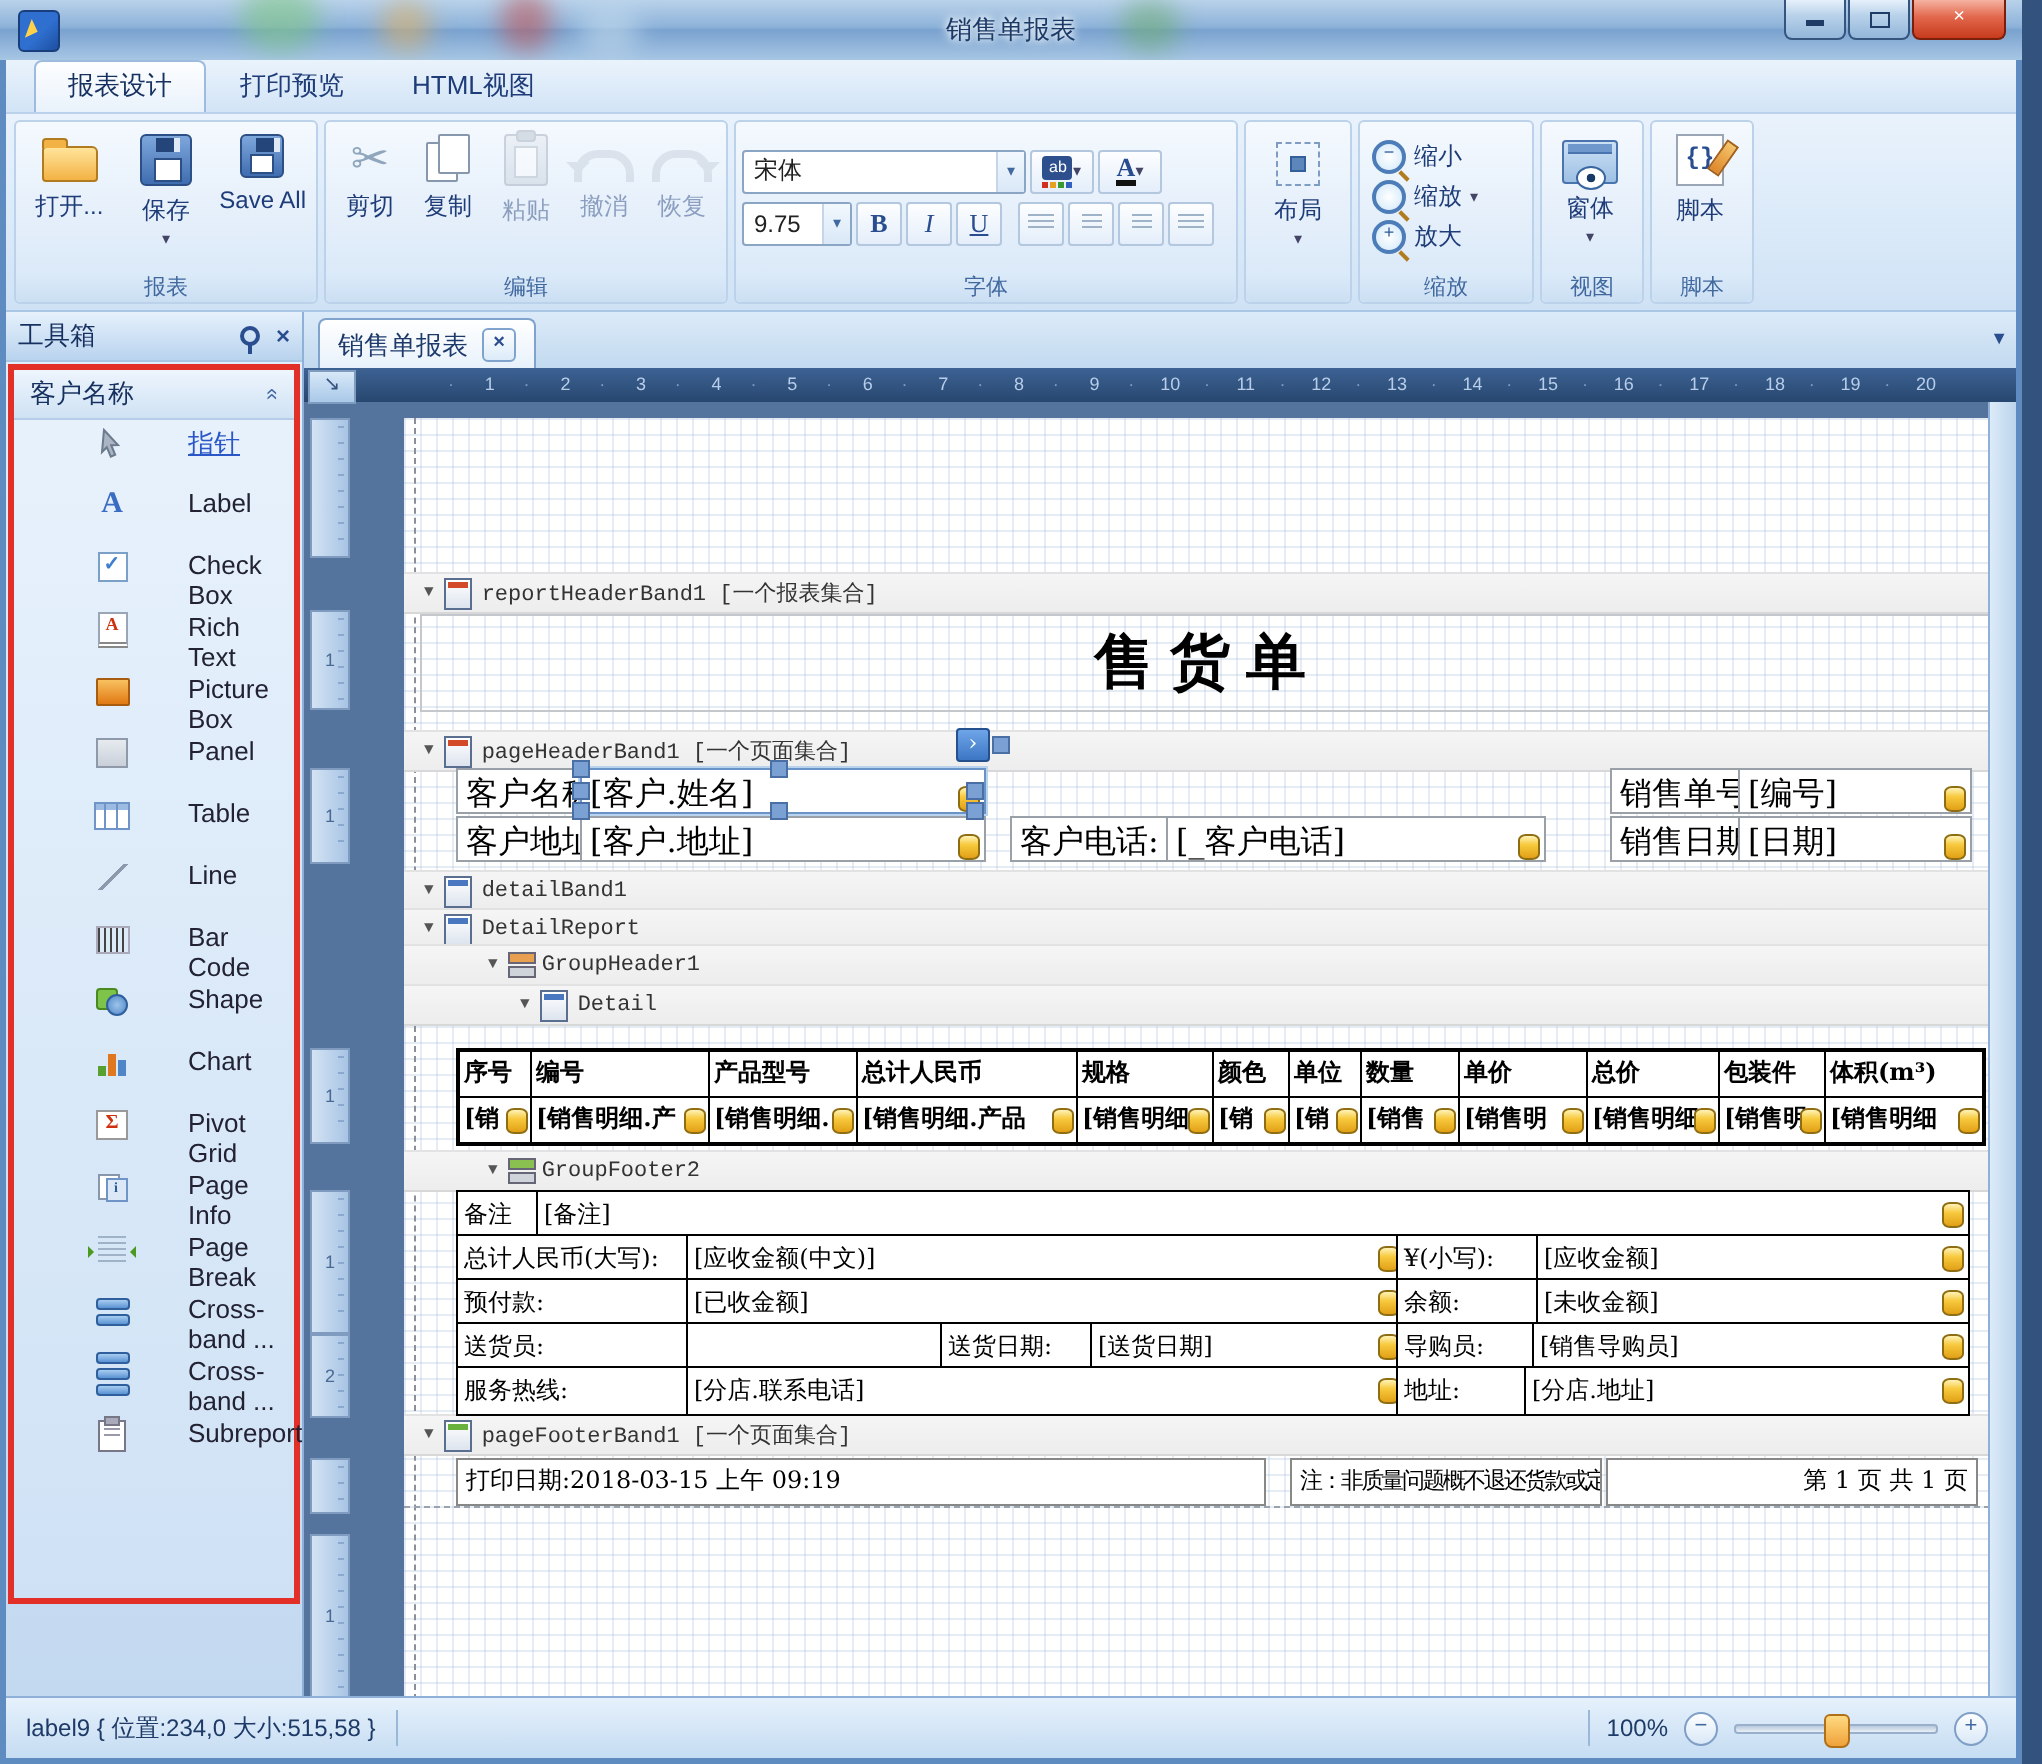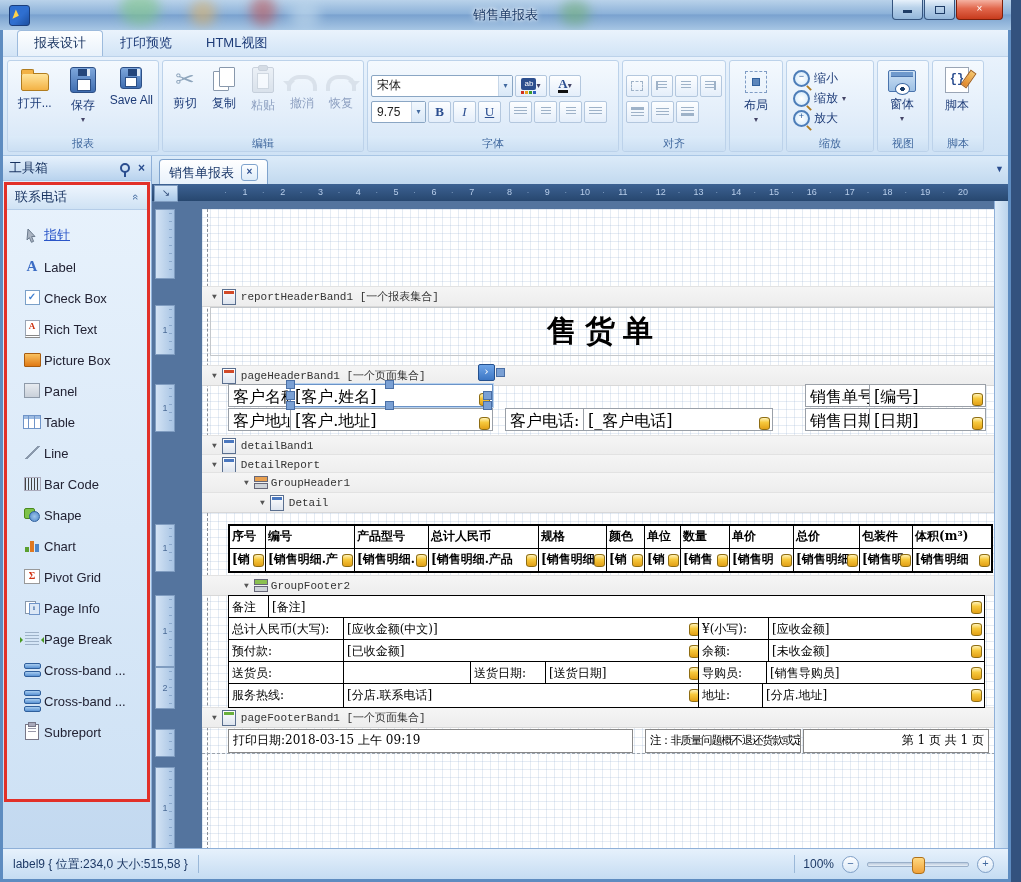--- a/index.html
+++ b/index.html
@@ -77,21 +77,21 @@
 .toolbox{width:148px;flex:none;position:relative;background:linear-gradient(180deg,#e2eefb,#c3d9f0);border-right:1px solid #8fb0d8}
 .tb-header{height:24px;background:linear-gradient(#e6f1fc,#b9d3ee);display:flex;align-items:center;padding:0 6px;font-size:13px;color:#16315f;border-bottom:1px solid #a9c6e5}
 .tb-tools{margin-left:auto;display:flex;gap:8px;align-items:center}
 .pin{width:6px;height:6px;border:2px solid #2a4d8f;border-radius:50%;position:relative}
 .pin::after{content:"";position:absolute;left:2px;top:7px;width:2px;height:5px;background:#2a4d8f}
 .tb-x{font-size:12px;color:#2a4d8f;font-weight:bold}
 .redbox{position:absolute;left:1px;right:1px;top:26px;height:614px;border:3px solid #e23028;background:linear-gradient(180deg,#e8f2fc,#cfe2f5)}
 .tb-section{height:24px;display:flex;align-items:center;padding:0 8px;font-size:13px;color:#16315f;background:linear-gradient(#eef5fd,#cfe2f4);border-bottom:1px solid #b5cde8}
 .sec-arrow{margin-left:auto;color:#41699f;font-size:11px;transform:rotate(90deg)}
 .tb-items{padding-top:3px}
-.tb-item{height:31px;display:flex;align-items:flex-end;gap:3px;padding-left:16px;font-size:13px;color:#223}
+.tb-item{height:31px;display:flex;align-items:flex-start;gap:29px;padding-left:40px;font-size:13px;color:#223}
 .tb-item.sel .tlabel{color:#2a56c8;text-decoration:underline}
 .ti{width:18px;height:17px;display:flex;align-items:center;justify-content:center;flex:none}
 .gA{font:bold 15px "Liberation Serif",serif;color:#3b6cc4}
 .i-check{width:13px;height:13px;background:#fff;border:1px solid #7aa0c8;font-size:10px;line-height:12px;text-align:center;color:#3f7fd0;font-weight:bold}
 .i-rich{width:13px;height:14px;background:#fff;border:1px solid #9aa5b5;font:bold 9px "Liberation Serif",serif;color:#cc3311;text-align:center;line-height:10px;border-bottom:3px double #888}
 .i-pic{width:15px;height:12px;background:linear-gradient(#f9c160,#e07914);border:1px solid #a85c10;border-radius:1px}
 .i-panel{width:14px;height:13px;background:linear-gradient(#e7ebf0,#c9d0d9);border:1px solid #8e9aa9}
 .i-table{width:16px;height:12px;border:1px solid #6f94c8;background:linear-gradient(to right,transparent 0 4px,#6f94c8 4px 5px,transparent 5px 10px,#6f94c8 10px 11px,transparent 11px),linear-gradient(#9cbbe2 0 3px,#fff 3px),linear-gradient(to bottom,transparent 0 7px,#6f94c8 7px 8px,transparent 8px)}
 .i-line{width:15px;height:13px;background:linear-gradient(135deg,transparent 45%,#8a99ac 45% 55%,transparent 55%)}
 .i-shape{position:relative;width:16px;height:14px}
@@ -281,50 +281,20 @@
                 <span class="align-ic c"></span>
               </div>
             <div class="sbtn">
                 <span class="align-ic"></span>
               </div>
           </div>
         </div>
         <div class="rg-label">字体</div>
       </div>
 
-      <div class="rgroup" style="width:102px">
-        <div class="rg-body" style="flex-direction:column;justify-content:center;gap:4px">
-          <div class="fontrow">
-            <div class="sbtn grey">
-                <span class="align-ic" style="background:none;border:1px dashed #9eb2c8;width:10px;height:8px"></span>
-              </div>
-            <div class="sbtn grey">
-                <span class="align-ic" style="width:9px;border-left:2px solid #9eb2c8"></span>
-              </div>
-            <div class="sbtn grey">
-                <span class="align-ic c"></span>
-              </div>
-            <div class="sbtn grey">
-                <span class="align-ic" style="width:9px;border-right:2px solid #9eb2c8"></span>
-              </div>
-          </div>
-          <div class="fontrow">
-            <div class="sbtn grey">
-                <span class="align-ic" style="height:7px;border-top:2px solid #9eb2c8"></span>
-              </div>
-            <div class="sbtn grey">
-                <span class="align-ic" style="height:7px"></span>
-              </div>
-            <div class="sbtn grey">
-                <span class="align-ic" style="height:7px;border-bottom:2px solid #9eb2c8"></span>
-              </div>
-          </div>
-        </div>
-        <div class="rg-label">对齐</div>
-      </div>
 
       <div class="rgroup" style="width:52px">
         <div class="rg-body">
           <div class="bigbtn">
               <span class="ico-layout"></span>
               <span class="cap">布局</span>
               <span class="dd">▾</span>
             </div>
         </div>
         <div class="rg-label"></div>
@@ -376,21 +346,21 @@
       <div class="toolbox">
         <div class="tb-header">
           <span>工具箱</span>
           <span class="tb-tools">
             <span class="pin"></span>
             <span class="tb-x">×</span>
           </span>
         </div>
         <div class="redbox">
           <div class="tb-section">
-            <span>联系电话</span>
+            <span>客户名称</span>
             <span class="sec-arrow">«</span>
           </div>
           <div class="tb-items">
             <div class="tb-item sel">
                 <span class="ti">
                   <svg width="16" height="16" viewBox="0 0 16 16">
                     <path d="M4 1 L11 8.5 L7.6 8.6 L9.6 13.4 L7.4 14.3 L5.4 9.6 L3 12 Z" fill="#aab4c2" stroke="#6b7a8d"></path>
                   </svg>
                 </span>
                 <span class="tlabel">指针</span>

